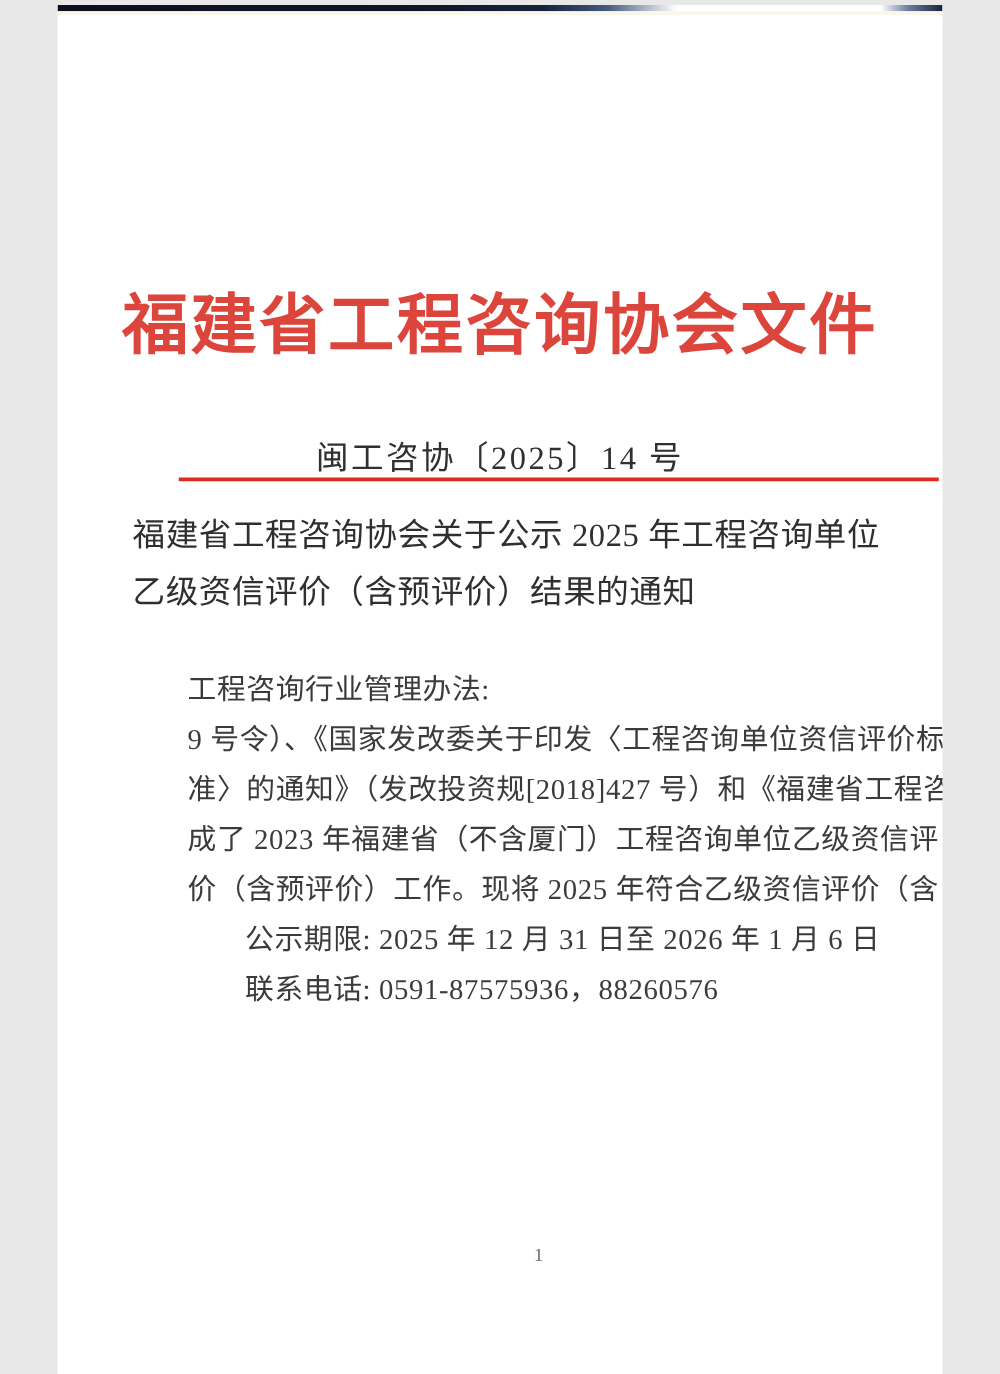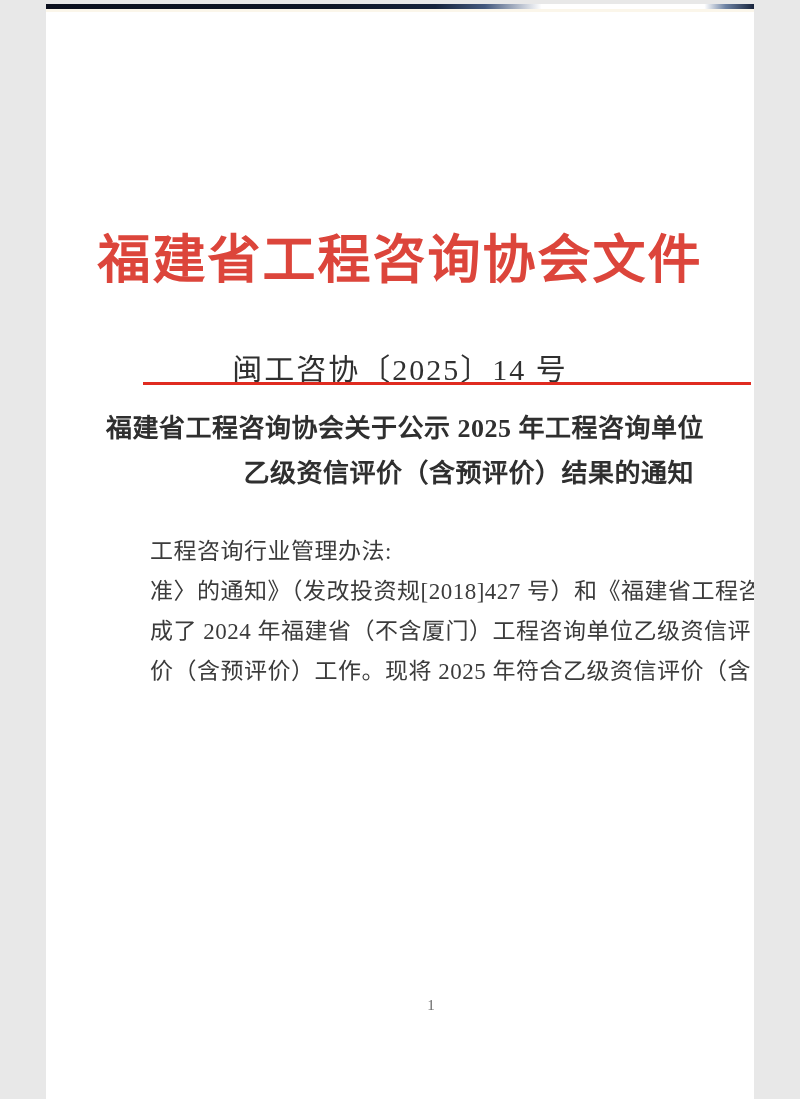--- a/index.html
+++ b/index.html
@@ -47,42 +47,42 @@
     letter-spacing: 2px;
     color: #dc453b;
     white-space: nowrap;
   }
   .doc-number {
     position: absolute;
     top: 341px;
     left: 0;
     width: 100%;
     text-align: center;
-    font-size: 30px;
+    font-size: 26px;
     letter-spacing: 2px;
     color: #303030;
     white-space: nowrap;
   }
   .divider {
     position: absolute;
     top: 378px;
     left: 97px;
     width: 608px;
     height: 3px;
     background: #e02b20;
   }
   .notice-title {
     position: absolute;
     top: 402px;
     left: 60px;
     right: 60px;
     margin: 0;
-    text-align: right;
+    text-align: left;
     font-size: 26px;
-    font-weight: bold;
+    font-weight: normal;
     color: #2f2f2f;
     line-height: 45px;
     letter-spacing: 0.5px;
   }
   .notice-title .title-line {
     display: block;
     white-space: nowrap;
   }
   .content {
     position: absolute;
@@ -125,20 +125,23 @@
 
   <div class="divider"></div>
 
   <h2 class="notice-title">
     <span class="title-line">福建省工程咨询协会关于公示 2025 年工程咨询单位</span>
     <span class="title-line">乙级资信评价（含预评价）结果的通知</span>
   </h2>
 
   <div class="content">
     <p class="line salutation">工程咨询行业管理办法:</p>
+    <p class="line">9 号令）、《国家发改委关于印发〈工程咨询单位资信评价标</p>
     <p class="line">准〉的通知》（发改投资规[2018]427 号）和《福建省工程咨</p>
-    <p class="line">成了 2024 年福建省（不含厦门）工程咨询单位乙级资信评</p>
+    <p class="line">成了 2023 年福建省（不含厦门）工程咨询单位乙级资信评</p>
     <p class="line">价（含预评价）工作。现将 2025 年符合乙级资信评价（含</p>
+    <p class="line indent">公示期限: 2025 年 12 月 31 日至 2026 年 1 月 6 日</p>
+    <p class="line indent">联系电话: 0591-87575936，88260576</p>
   </div>
 
   <div class="page-number">1</div>
 
 </div>
 
 </body></html>

